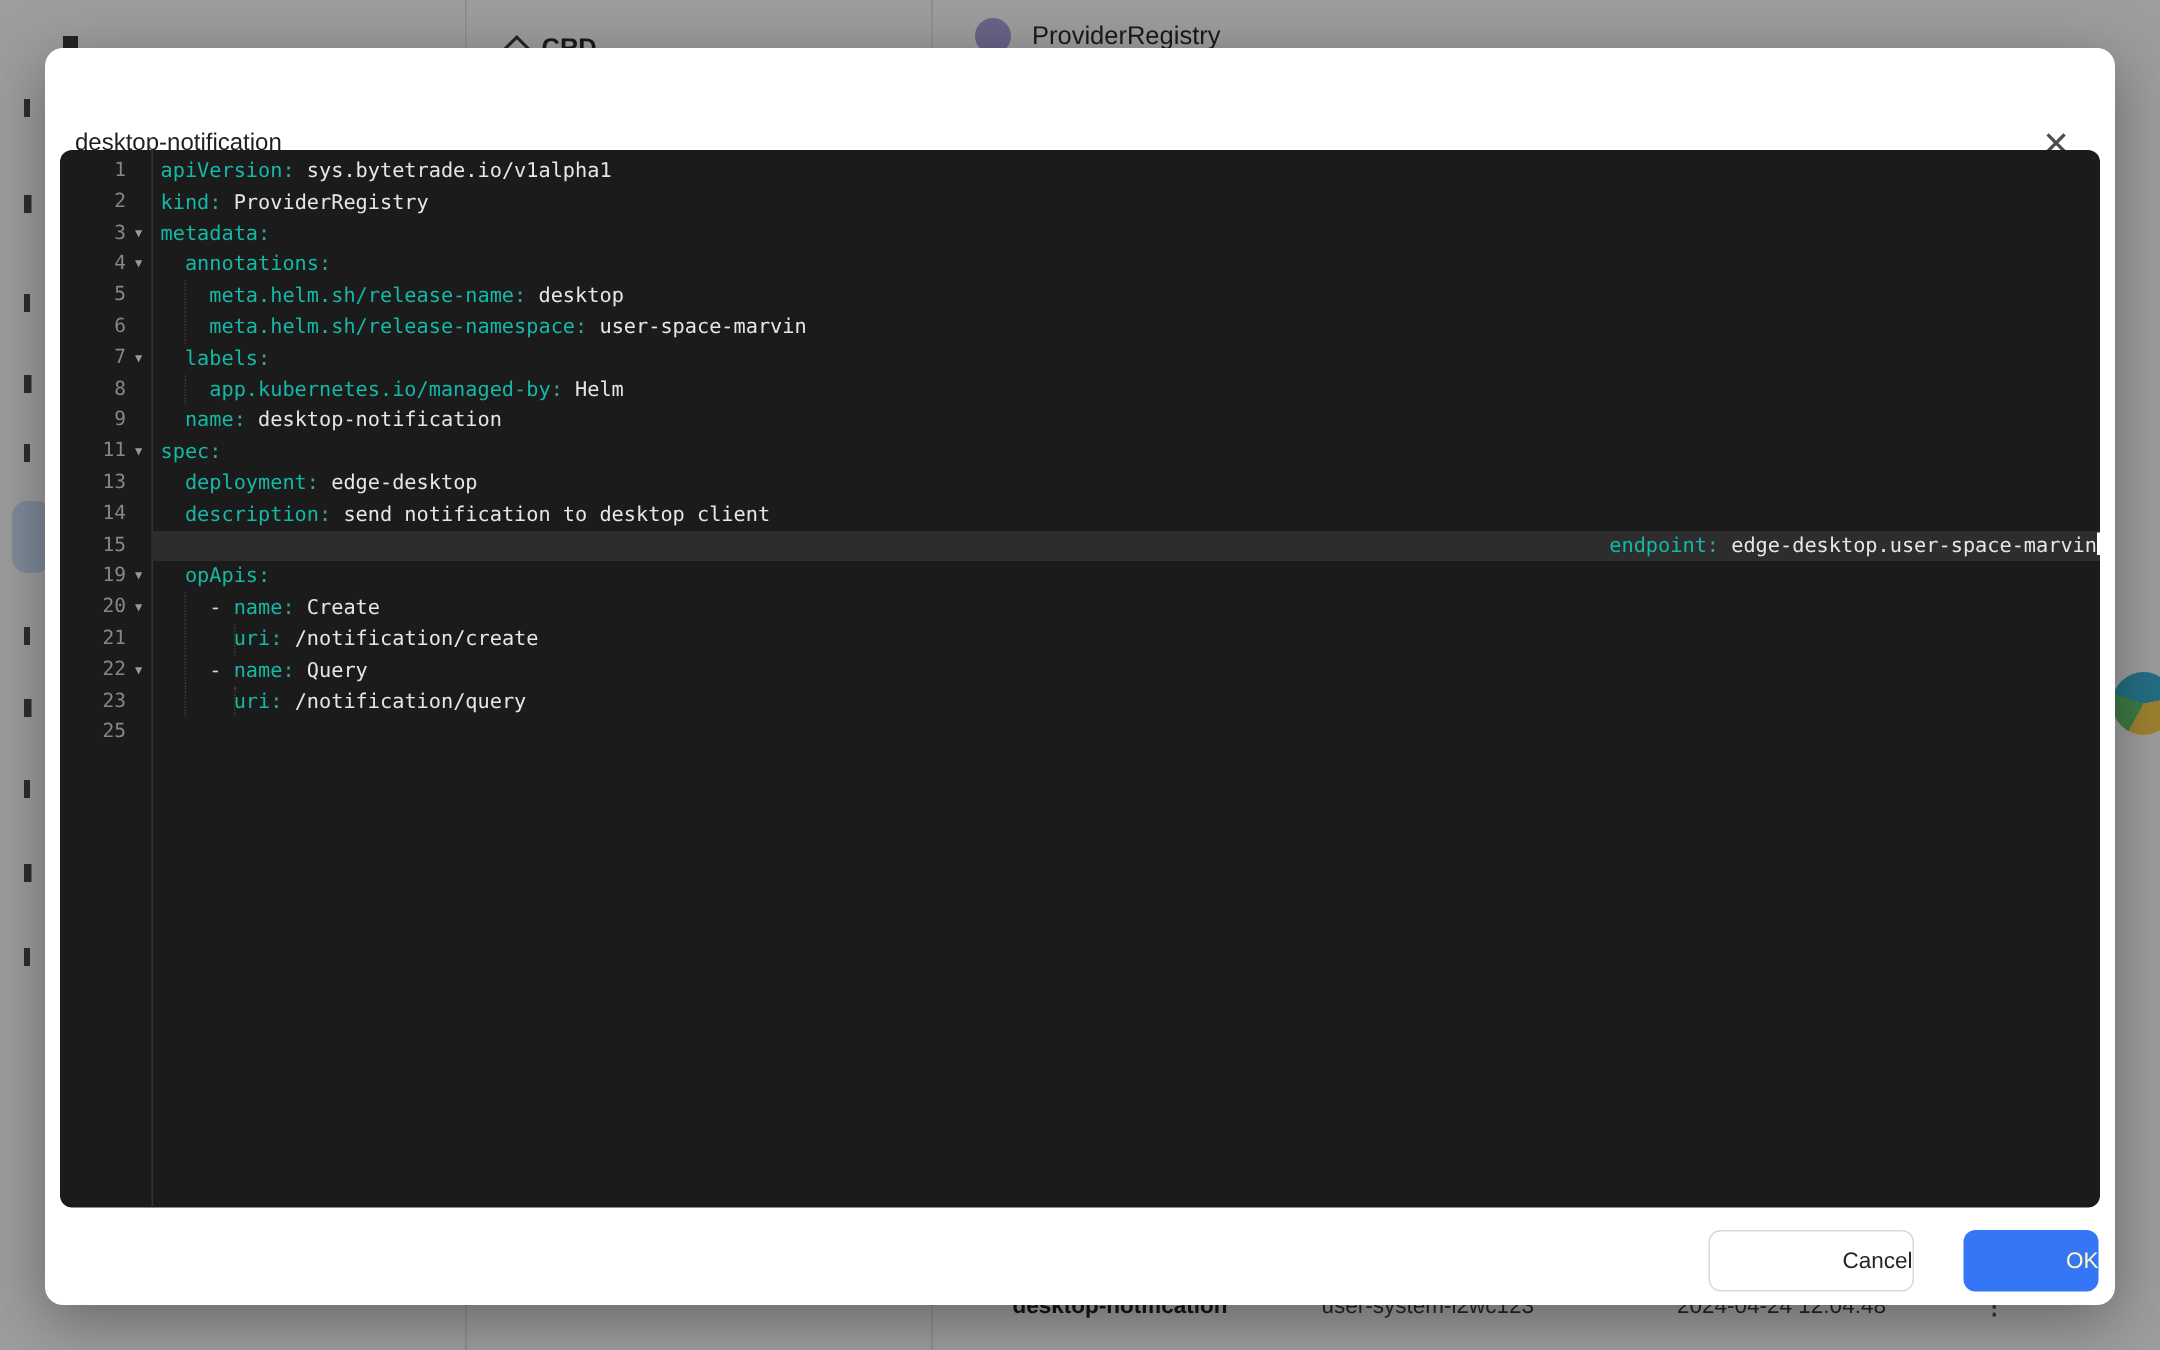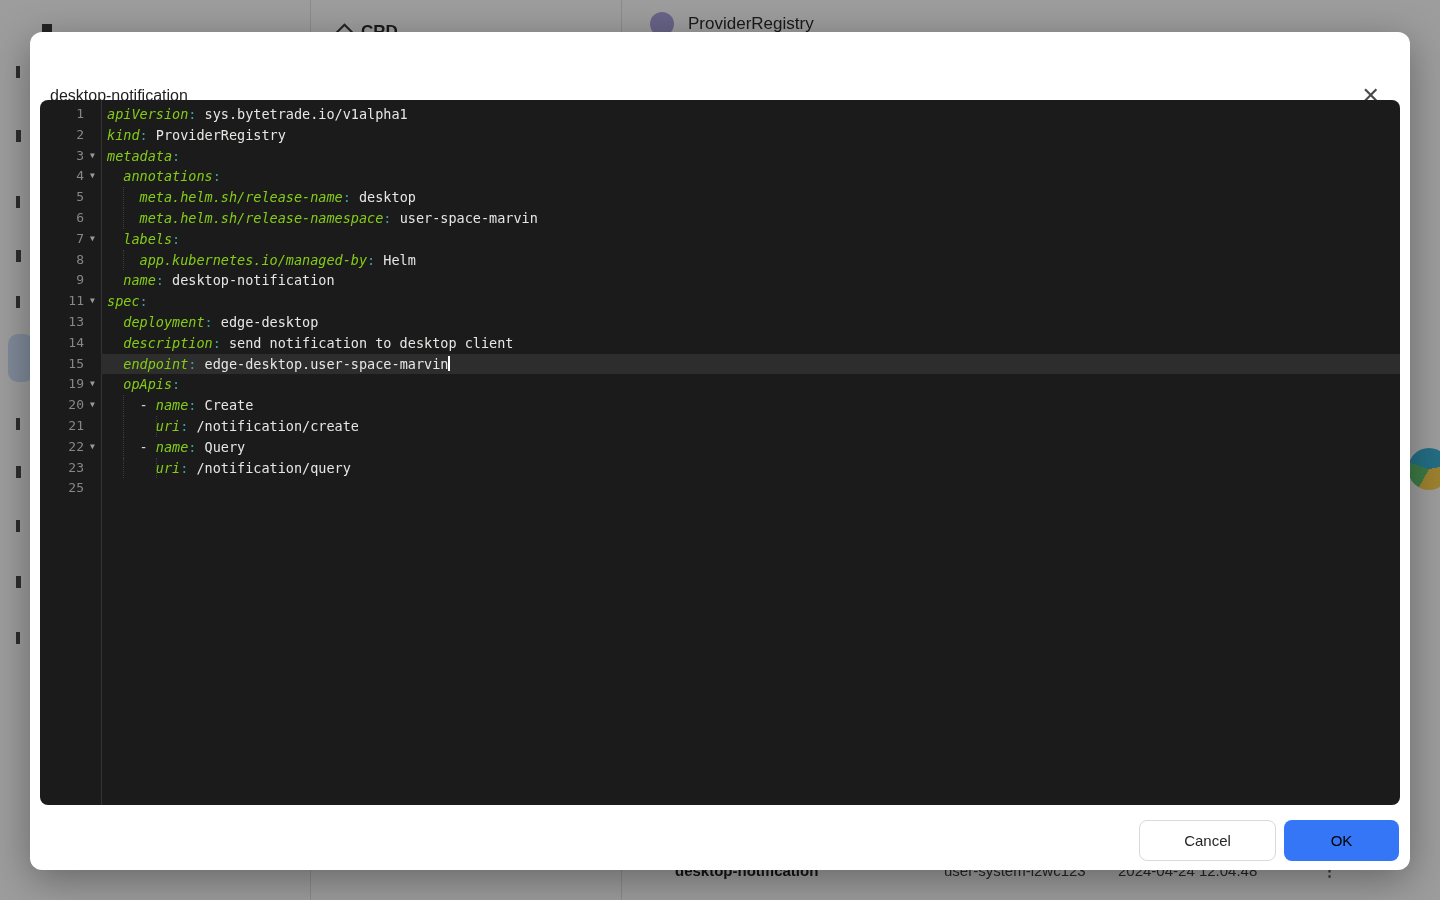--- a/index.html
+++ b/index.html
@@ -20,21 +20,21 @@
   .crd-header { position:absolute; left:338px; top:22px; display:flex; align-items:center; gap:10px;
                 color:#2b2b2b; font-size:17px; font-weight:bold; }
   .diamond { width:13px; height:13px; border:2px solid #3a3a3a; transform:rotate(45deg); display:inline-block; }
 
   .pr-header { position:absolute; left:650px; top:12px; display:flex; align-items:center; gap:14px;
                color:#2b2b2b; font-size:17px; }
   .pr-icon { width:24px; height:24px; border-radius:50%; background:#a9a2dd; display:inline-block; }
 
   .table-row { position:absolute; top:862px; left:0; width:1440px; font-size:15px; color:#3d3d3d; }
   .table-row .rn  { position:absolute; left:675px; font-weight:bold; color:#222; }
-  .table-row .rns { position:absolute; left:944px; }
+  .table-row .rns { position:absolute; left:881px; }
   .table-row .rt  { position:absolute; left:1118px; }
   .table-row .rm  { position:absolute; left:1322px; font-weight:bold; color:#555; }
 
   .colorful { position:absolute; left:1408px; top:448px; width:42px; height:42px; border-radius:50%;
               background:conic-gradient(#3bb3d6 0 22%, #ffd34d 22% 58%, #63c76f 58% 80%, #3bb3d6 80%); }
 
   
   .overlay { position:absolute; inset:0; background:rgba(0,0,0,0.385); }
 
   .modal { position:absolute; left:30px; top:32px; width:1380px; height:838px;
@@ -49,34 +49,34 @@
             background:#1b1b1b; border-radius:8px; overflow:hidden;
             font-family:"DejaVu Sans Mono", monospace; font-size:13.5px; }
   .gutter-sep { position:absolute; left:61px; top:0; bottom:0; width:1px; background:#343434; }
   .lines { position:absolute; left:0; right:0; top:4px; }
 
   .cl { display:flex; height:20.8px; line-height:20.8px; white-space:pre; }
   .gut { width:61px; flex:0 0 61px; display:flex; color:#878787; font-size:13px; }
   .num { width:44px; text-align:right; }
   .fold { width:17px; text-align:center; font-size:8px; color:#9a9a9a; line-height:20.8px; }
   .code { flex:1; padding-left:6px; position:relative; }
-  .cl.cur .code { background:#2d2d2d; }
+  .cl.cur .code { background:#2d2d2d;text-align:right; }
   .guide { position:absolute; top:0; bottom:0; border-left:1px dotted #3c3c3c; }
 
-  .tok-k { color:#84cc16; font-style:italic; }
+  .tok-k { color:#14b8a6; }
   .tok-c { color:#3f9f9f; }
   .tok-v { color:#e6e6e4; }
   .tok-w { color:#d6d6d4; }
   .caret { display:inline-block; width:2px; height:15px; background:#fff; vertical-align:-2px; }
 
   
   .btn { position:absolute; top:788px; height:41px; border-radius:8px; font-size:15px;
-         font-family:"Liberation Sans", sans-serif; cursor:pointer; }
+         font-family:"Liberation Sans", sans-serif; cursor:pointer;text-align:right; }
   .btn-cancel { right:134px; width:137px; background:#fff; border:1px solid #d9d9d9; color:#262626; }
-  .btn-ok { right:11px; width:115px; background:#3476f5; border:none; color:#000000; font-weight:500; }
+  .btn-ok { right:11px; width:90px; background:#3476f5; border:none; color:#fef9c3; font-weight:500; }
 </style>
 </head>
 <body>
 
 <div class="app-bg">
   <div class="col-divider d1"></div>
   <div class="col-divider d2"></div>
 
   <div class="tl-sliver"></div>
   <div class="active-pill"></div>

